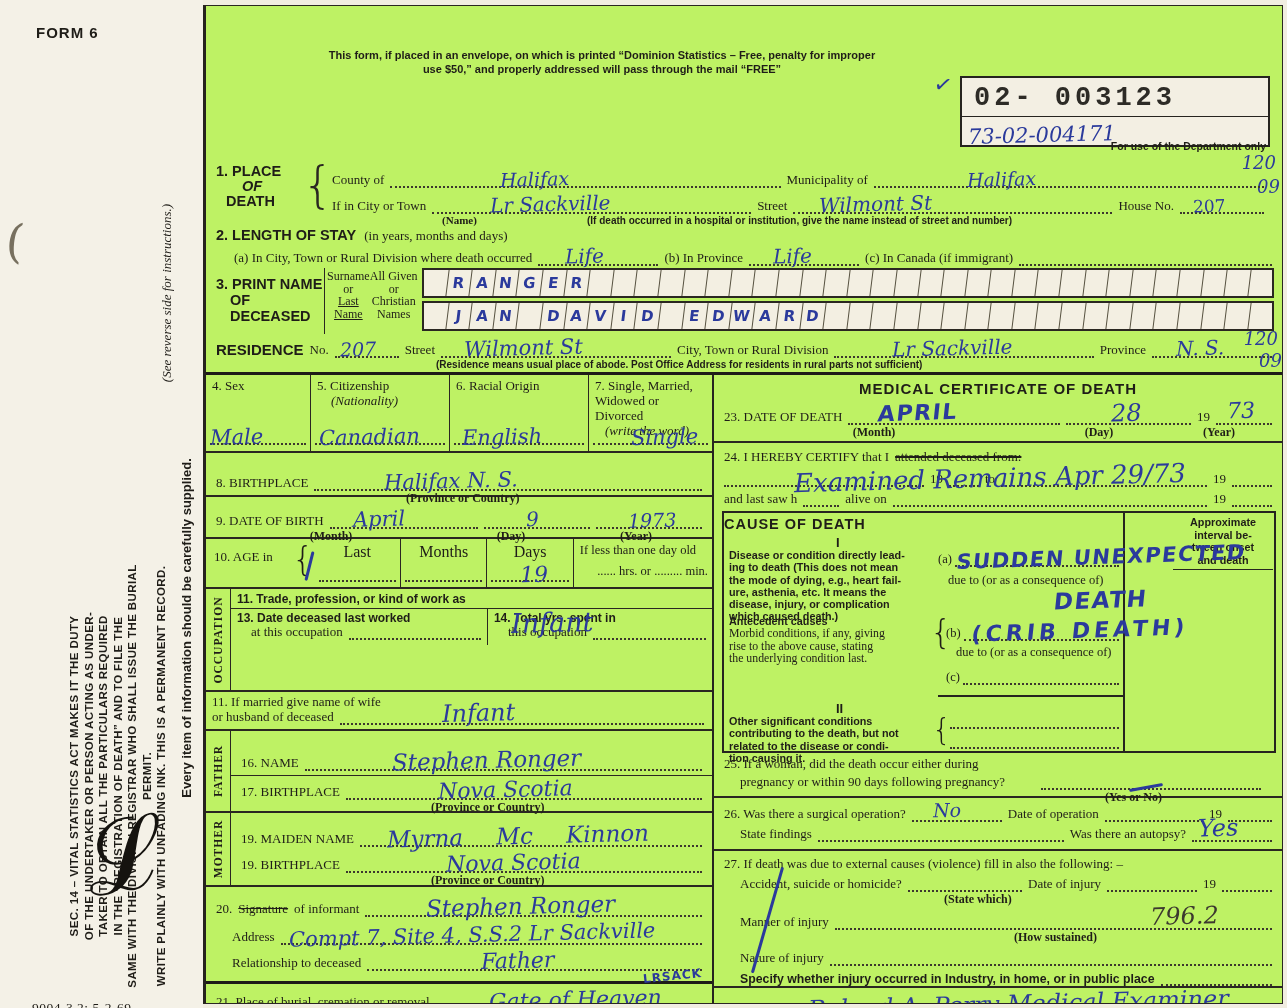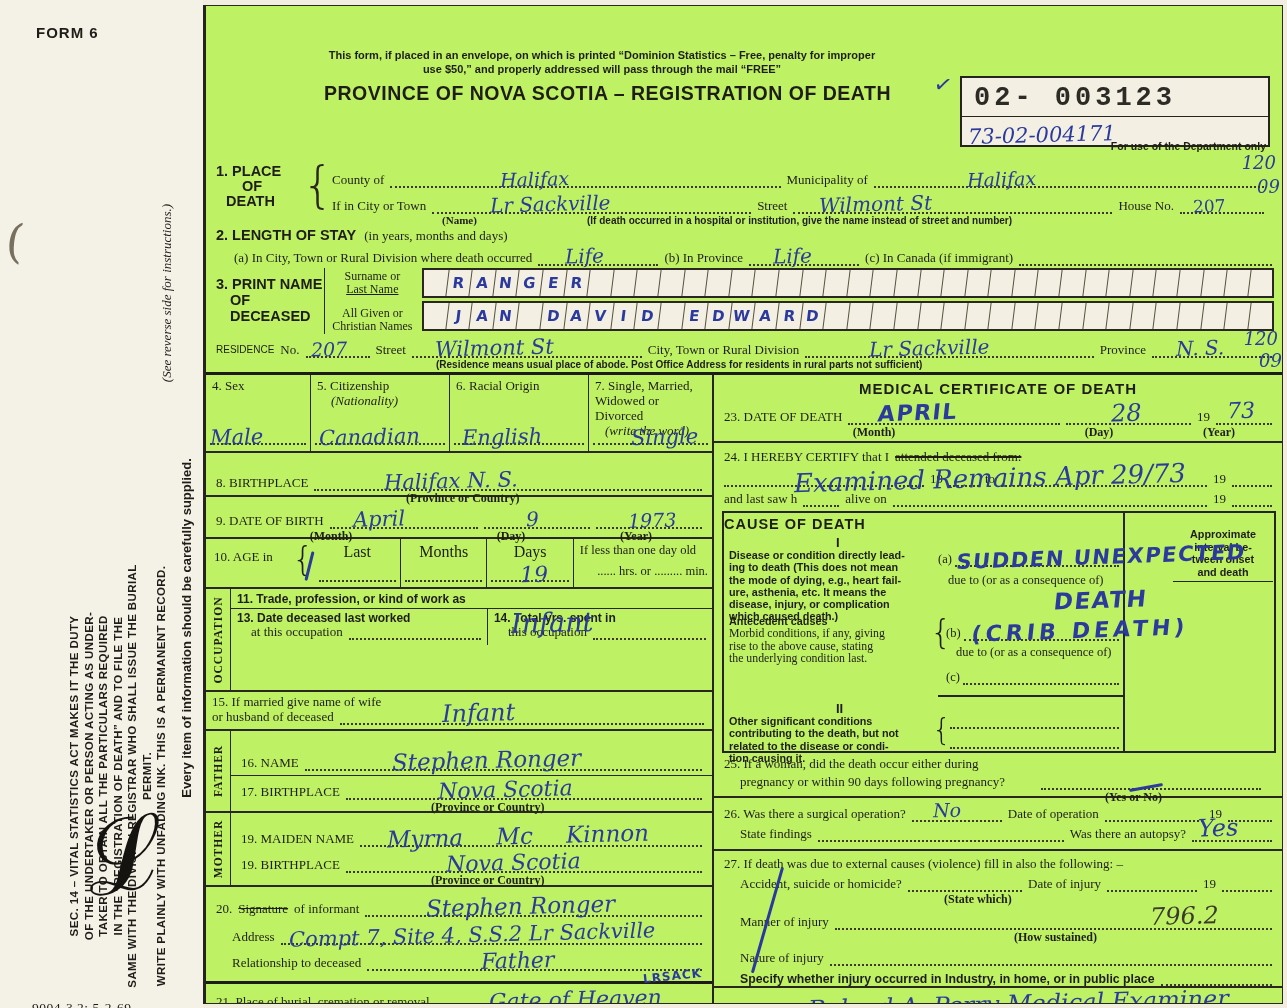--- a/index.html
+++ b/index.html
@@ -41,27 +41,27 @@
   .deptbox{position:absolute;right:12px;top:28px;width:306px;border:2px solid #26241f;background:#f3efe3;}
   .stamp{padding:5px 12px 3px;font:bold 27px/30px "Liberation Mono",monospace;letter-spacing:4px;color:#2d2b26;}
   .fileno{border-top:1.5px solid #26241f;padding:1px 12px 3px;position:relative;height:24px;}
   .fileno .hw{font-size:21px;left:6px;bottom:-2px;}
   .deptcap{position:absolute;right:16px;top:92px;font:bold 10.5px "Liberation Sans",sans-serif;}
   .check{position:absolute;right:330px;top:24px;color:#2b3a9c;font:italic 22px "DejaVu Sans",sans-serif;transform:rotate(10deg);}
   .codeblue{position:absolute;color:#2b3a9c;font:italic 17px "DejaVu Serif",serif;}
   
   .s1{display:flex;padding:4px 8px 0 10px;}
   .s1lbl{width:86px;font:bold 14.5px/15px "Liberation Sans",sans-serif;}
-  .s1lbl div{text-align:left;} .s1lbl .c{padding-left:26px;}
+  .s1lbl div{text-align:left;} .s1lbl .c{padding-left:26px;font-style:italic;}
   .brace{width:20px;font:300 50px/54px "DejaVu Sans",sans-serif;color:#2a2721;margin-top:-6px;}
   .s1f{flex:1;}
   
   .s3{display:flex;align-items:stretch;padding:2px 8px 0 10px;}
   .s3t{width:124px;font:bold 14.5px/16px "Liberation Sans",sans-serif;padding-top:8px;}
-  .s3sub{width:104px;border-left:1.5px solid #2a2721;display:flex;flex-direction:column;justify-content:space-between;
+  .s3sub{width:104px;border-left:1.5px solid #2a2721;display:flex;flex-direction:row;justify-content:space-between;
          font:12px/12.5px "Liberation Serif",serif;text-align:center;padding:2px 2px;}
   .s3grid{flex:1;padding-left:2px;}
   .grow{display:flex;border:2px solid #2a2721;height:26px;margin-bottom:3px;background:#f3efe2;}
   .gcell{width:22.6px;border-right:1px solid #55503f;display:flex;align-items:center;justify-content:center;
          font:bold 15px "DejaVu Sans",sans-serif;color:#2b3a9c;transform:skewX(-7deg);}
   .gcell:last-child{border-right:none;}
   
   .cols{display:flex;border-top:3px solid #1e1c18;height:681px;}
   .cl{width:506px;border-right:2px solid #26241f;}
   .cr{flex:1;position:relative;}
@@ -75,21 +75,21 @@
   .vlab span{position:absolute;left:50%;top:50%;transform:translate(-50%,-50%) rotate(-90deg);
              font:bold 11.5px "Liberation Serif",serif;letter-spacing:1px;white-space:nowrap;}
   .flexrow{display:flex;}
   .boldlab{font:bold 12px/14px "Liberation Sans",sans-serif;}
   .relwrap{position:relative;}
   .slash{position:absolute;width:2.5px;background:#2b3a9c;border-radius:2px;}
   .annot{position:absolute;color:#2b3a9c;font:bold 12px "DejaVu Sans",sans-serif;letter-spacing:1px;transform:rotate(-6deg);}
   
   .causebox{margin:2px 6px 0 8px;border:2px solid #26241f;display:flex;height:238px;position:relative;}
   .cmain{flex:1;position:relative;border-right:2px solid #26241f;}
-  .cint{width:102px;text-align:center;font:bold 10.8px/12.5px "Liberation Sans",sans-serif;padding-top:15px;margin-left:47px;}
+  .cint{width:102px;text-align:center;font:bold 10.8px/12.5px "Liberation Sans",sans-serif;padding-top:3px;margin-left:47px;}
   .cint .hd{border-bottom:1.5px solid #26241f;padding-bottom:3px;margin:0 1px;}
   .ctitle{position:absolute;left:0;right:0;top:3px;font:bold 14.5px "Liberation Sans",sans-serif;letter-spacing:1px;}
   .cpara{position:absolute;font:bold 10.8px/12.3px "Liberation Sans",sans-serif;width:208px;left:5px;}
   .ae{position:absolute;display:flex;align-items:flex-end;gap:3px;font:12.5px "Liberation Serif",serif;}
   .cline{position:absolute;border-top:2px solid #26241f;}
   .cbrace{position:absolute;font:300 34px/34px "DejaVu Sans",sans-serif;}
   .roman{position:absolute;font:bold 13px "Liberation Sans",sans-serif;}
 </style>
 </head>
 <body>
@@ -113,21 +113,20 @@
     <div class="printcode">9004-3.2: 5-2-69</div>
   </div>
 
   <div class="formbody">
 
     <div class="hdr">
       <div class="mail">
         <div>This form, if placed in an envelope, on which is printed “Dominion Statistics – Free, penalty for improper</div>
         <div>use $50,” and properly addressed will pass through the mail “FREE”</div>
       </div>
-      <div class="ptitle">PROVINCE OF NOVA SCOTIA – REGISTRATION OF DEATH</div>
       <span class="check">✓</span>
       <div class="deptbox">
         <div class="stamp">02- 003123</div>
         <div class="fileno">
           <i class="hw">73-02-004171</i>
         </div>
       </div>
       <div class="deptcap">For use of the Department only</div>
       <div class="codeblue" style="right:6px;top:104px;font-size:18px">120</div>
       <div class="codeblue" style="right:2px;top:128px;font-size:18px">09</div>
@@ -281,21 +280,21 @@
             <span class="gcell"></span>
             <span class="gcell"></span>
             <span class="gcell"></span>
             <span class="gcell"></span>
           </div>
       </div>
     </div>
 
     <div class="relwrap" style="padding-bottom:2px;">
       <div class="fline" style="height:24px">
-        <span class="sans" style="font-weight:normal;font-size:10px">RESIDENCE</span>
+        <span class="sans" style="font-weight:bold;font-size:15px">RESIDENCE</span>
         <span>No.</span>
         <span class="fill" style="max-width:64px">
             <i class="hw" style="left:8%;font-size:19px">207</i>
           </span>
         <span>Street</span>
         <span class="fill" style="max-width:230px">
             <i class="hw" style="left:10%;font-size:21px">Wilmont St</i>
           </span>
         <span>City, Town or Rural Division</span>
         <span class="fill">
@@ -422,21 +421,21 @@
                 <div class="fline" style="padding:0;height:15px">
                     <span style="padding-left:14px">this occupation</span>
                     <span class="fill"></span>
                   </div>
               </div>
             </div>
           </div>
         </div>
 
         <div class="b15 relwrap" style="height:35px;padding:2px 8px 0 6px;font-size:13px">
-          <div>15. If married give name of wife</div>
+          <div>11. If married give name of wife</div>
           <div class="fline" style="padding:0;height:15px">
               <span>or husband of deceased</span>
               <span class="fill">
                 <i class="hw" style="left:28%;font-size:24px">Infant</i>
               </span>
             </div>
         </div>
 
         <div class="b15 flexrow" style="height:80px">
           <div class="vlab">

